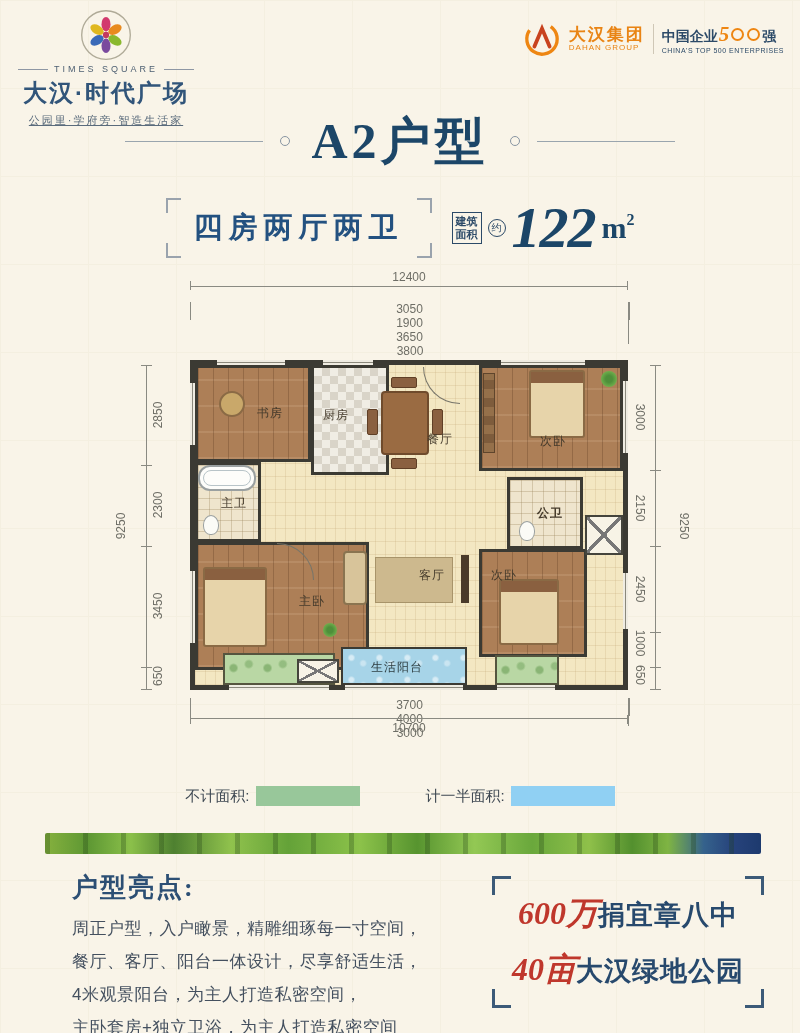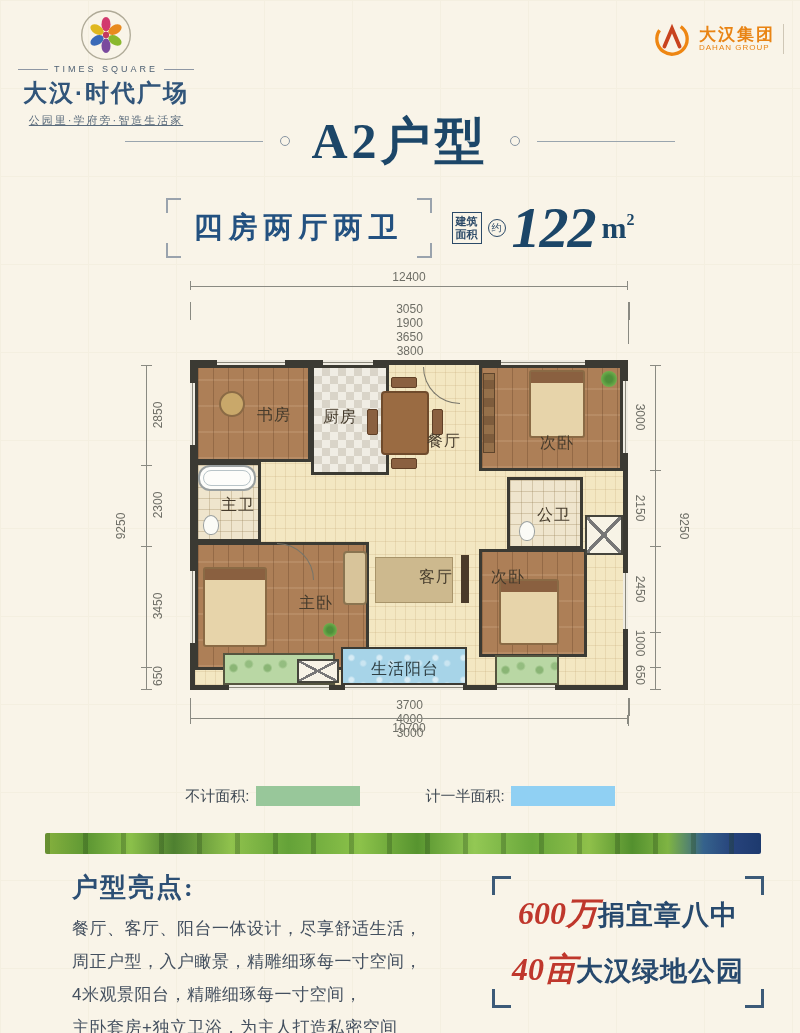--- a/index.html
+++ b/index.html
@@ -76,21 +76,21 @@
   .bathtile{background:#efe5cd;background-image:linear-gradient(rgba(160,140,100,.35) 1px,transparent 1px),
         linear-gradient(90deg,rgba(160,140,100,.35) 1px,transparent 1px);background-size:11px 11px;}
   .bluewater{background:#a7d4e8;border-width:2px;
         background-image:radial-gradient(circle at 30% 40%,rgba(255,255,255,.55) 2px,transparent 4px),
                          radial-gradient(circle at 72% 65%,rgba(255,255,255,.4) 2px,transparent 4px);
         background-size:28px 22px;}
   .greenpatch{background:#b9d7a4;border-width:2px;border-color:#55553f;
         background-image:radial-gradient(circle at 25% 50%,rgba(80,140,60,.45) 3px,transparent 5px),
                          radial-gradient(circle at 70% 35%,rgba(80,140,60,.35) 3px,transparent 5px);
         background-size:34px 26px;}
-  .rlabel{position:absolute;font-size:16px;color:#453b2c;letter-spacing:1px;white-space:nowrap;z-index:5;}
+  .rlabel{position:absolute;font-size:12px;color:#453b2c;letter-spacing:1px;white-space:nowrap;z-index:5;}
   .rlabel.onblue{color:#2e3e42;}
   .furn{position:absolute;box-sizing:border-box;}
   .bed{background:#e7d4aa;border:2px solid #8a6a45;border-radius:3px;}
   .bed::before{content:"";position:absolute;left:0;right:0;top:0;height:11px;background:#8a6040;}
   .tbl{background:#9a6b42;border:2px solid #6f4b2c;border-radius:4px;}
   .chair{background:#8a6040;border:1px solid #5f3f26;border-radius:2px;}
   .tub{background:#fdfdfa;border:2px solid #9aa0a0;border-radius:12px;}
   .tub::after{content:"";position:absolute;inset:3px;border:1px solid #b8c4c8;border-radius:9px;}
   .toilet{background:#fbfbf6;border:1.5px solid #9aa0a0;border-radius:50% 50% 45% 45%;}
   .sofa{background:#d8c49a;border:2px solid #8a7450;border-radius:4px;}
@@ -160,20 +160,30 @@
   <div class="group">
     <svg width="38" height="38" viewBox="0 0 40 40">
       <circle cx="20" cy="20" r="16" fill="none" stroke="#ee8612" stroke-width="3.5" stroke-dasharray="75 26" transform="rotate(-55 20 20)"></circle>
       <path d="M12 28 L20 9 L28 28" stroke="#c8431f" stroke-width="4" fill="none" stroke-linecap="round"></path>
     </svg>
     <div>
       <div class="g-name">大汉集团</div>
       <div class="g-en">DAHAN GROUP</div>
     </div>
     <div class="g-div"></div>
+    <div>
+      <div class="g-badge-top">
+        <span>中国企业</span>
+          <span class="g-five">5</span>
+          <span class="g-zero"></span>
+          <span class="g-zero"></span>
+          <span>强</span>
+      </div>
+      <div class="g-badge-sub">CHINA'S TOP 500 ENTERPRISES</div>
+    </div>
   </div>
 
   <div class="title-row">
     <span class="t-line"></span>
     <span class="t-dot"></span>
     <h1 class="main-title">A2户型</h1>
     <span class="t-dot"></span>
     <span class="t-line"></span>
   </div>
 
@@ -280,21 +290,21 @@
     <div class="win-v" style="right:-5px;top:208px;height:56px;"></div>
     <div class="win-h" style="left:150px;bottom:-5px;width:118px;"></div>
     <div class="win-h" style="left:34px;bottom:-5px;width:100px;"></div>
     <div class="win-h" style="left:302px;bottom:-5px;width:58px;"></div>
 
     <span class="rlabel" style="left:62px;top:40px;">书房</span>
     <span class="rlabel" style="left:128px;top:42px;">厨房</span>
     <span class="rlabel" style="left:232px;top:66px;">餐厅</span>
     <span class="rlabel" style="left:345px;top:68px;">次卧</span>
     <span class="rlabel" style="left:26px;top:130px;">主卫</span>
-    <span class="rlabel" style="left:342px;top:140px;">公卫</span>
+    <span class="rlabel" style="left:342px;top:140px;font-weight:bold;">公卫</span>
     <span class="rlabel" style="left:104px;top:228px;">主卧</span>
     <span class="rlabel" style="left:224px;top:202px;">客厅</span>
     <span class="rlabel" style="left:296px;top:202px;">次卧</span>
     <span class="rlabel onblue" style="left:176px;top:294px;">生活阳台</span>
   </div>
 
   <div class="dim hsegs" style="left:190px;top:698px;width:438px;">
     <span style="flex:3700">3700</span>
     <span style="flex:4000">4000</span>
     <span style="flex:3000">3000</span>
@@ -311,23 +321,23 @@
     <div class="item">
       <span>计一半面积:</span>
       <span class="sw" style="background: rgb(144, 208, 243);"></span>
     </div>
   </div>
 
   <div class="strip"></div>
 
   <div class="hl-head">户型亮点:</div>
   <div class="hl-lines">
+    <div>周正户型，入户瞰景，精雕细琢每一寸空间，</div>
     <div>餐厅、客厅、阳台一体设计，尽享舒适生活，</div>
-    <div>周正户型，入户瞰景，精雕细琢每一寸空间，</div>
-    <div>4米观景阳台，精雕细琢每一寸空间，</div>
+    <div>4米观景阳台，为主人打造私密空间，</div>
     <div>主卧套房+独立卫浴，为主人打造私密空间</div>
   </div>
 
   <div class="donate">
     <span class="cnr tl"></span>
     <span class="cnr tr"></span>
     <span class="cnr bl"></span>
     <span class="cnr br"></span>
     <div class="d-line"><span class="d-num">600万</span><span class="d-txt">捐宜章八中</span></div>
     <div class="d-line"><span class="d-num">40亩</span><span class="d-txt">大汉绿地公园</span></div>

